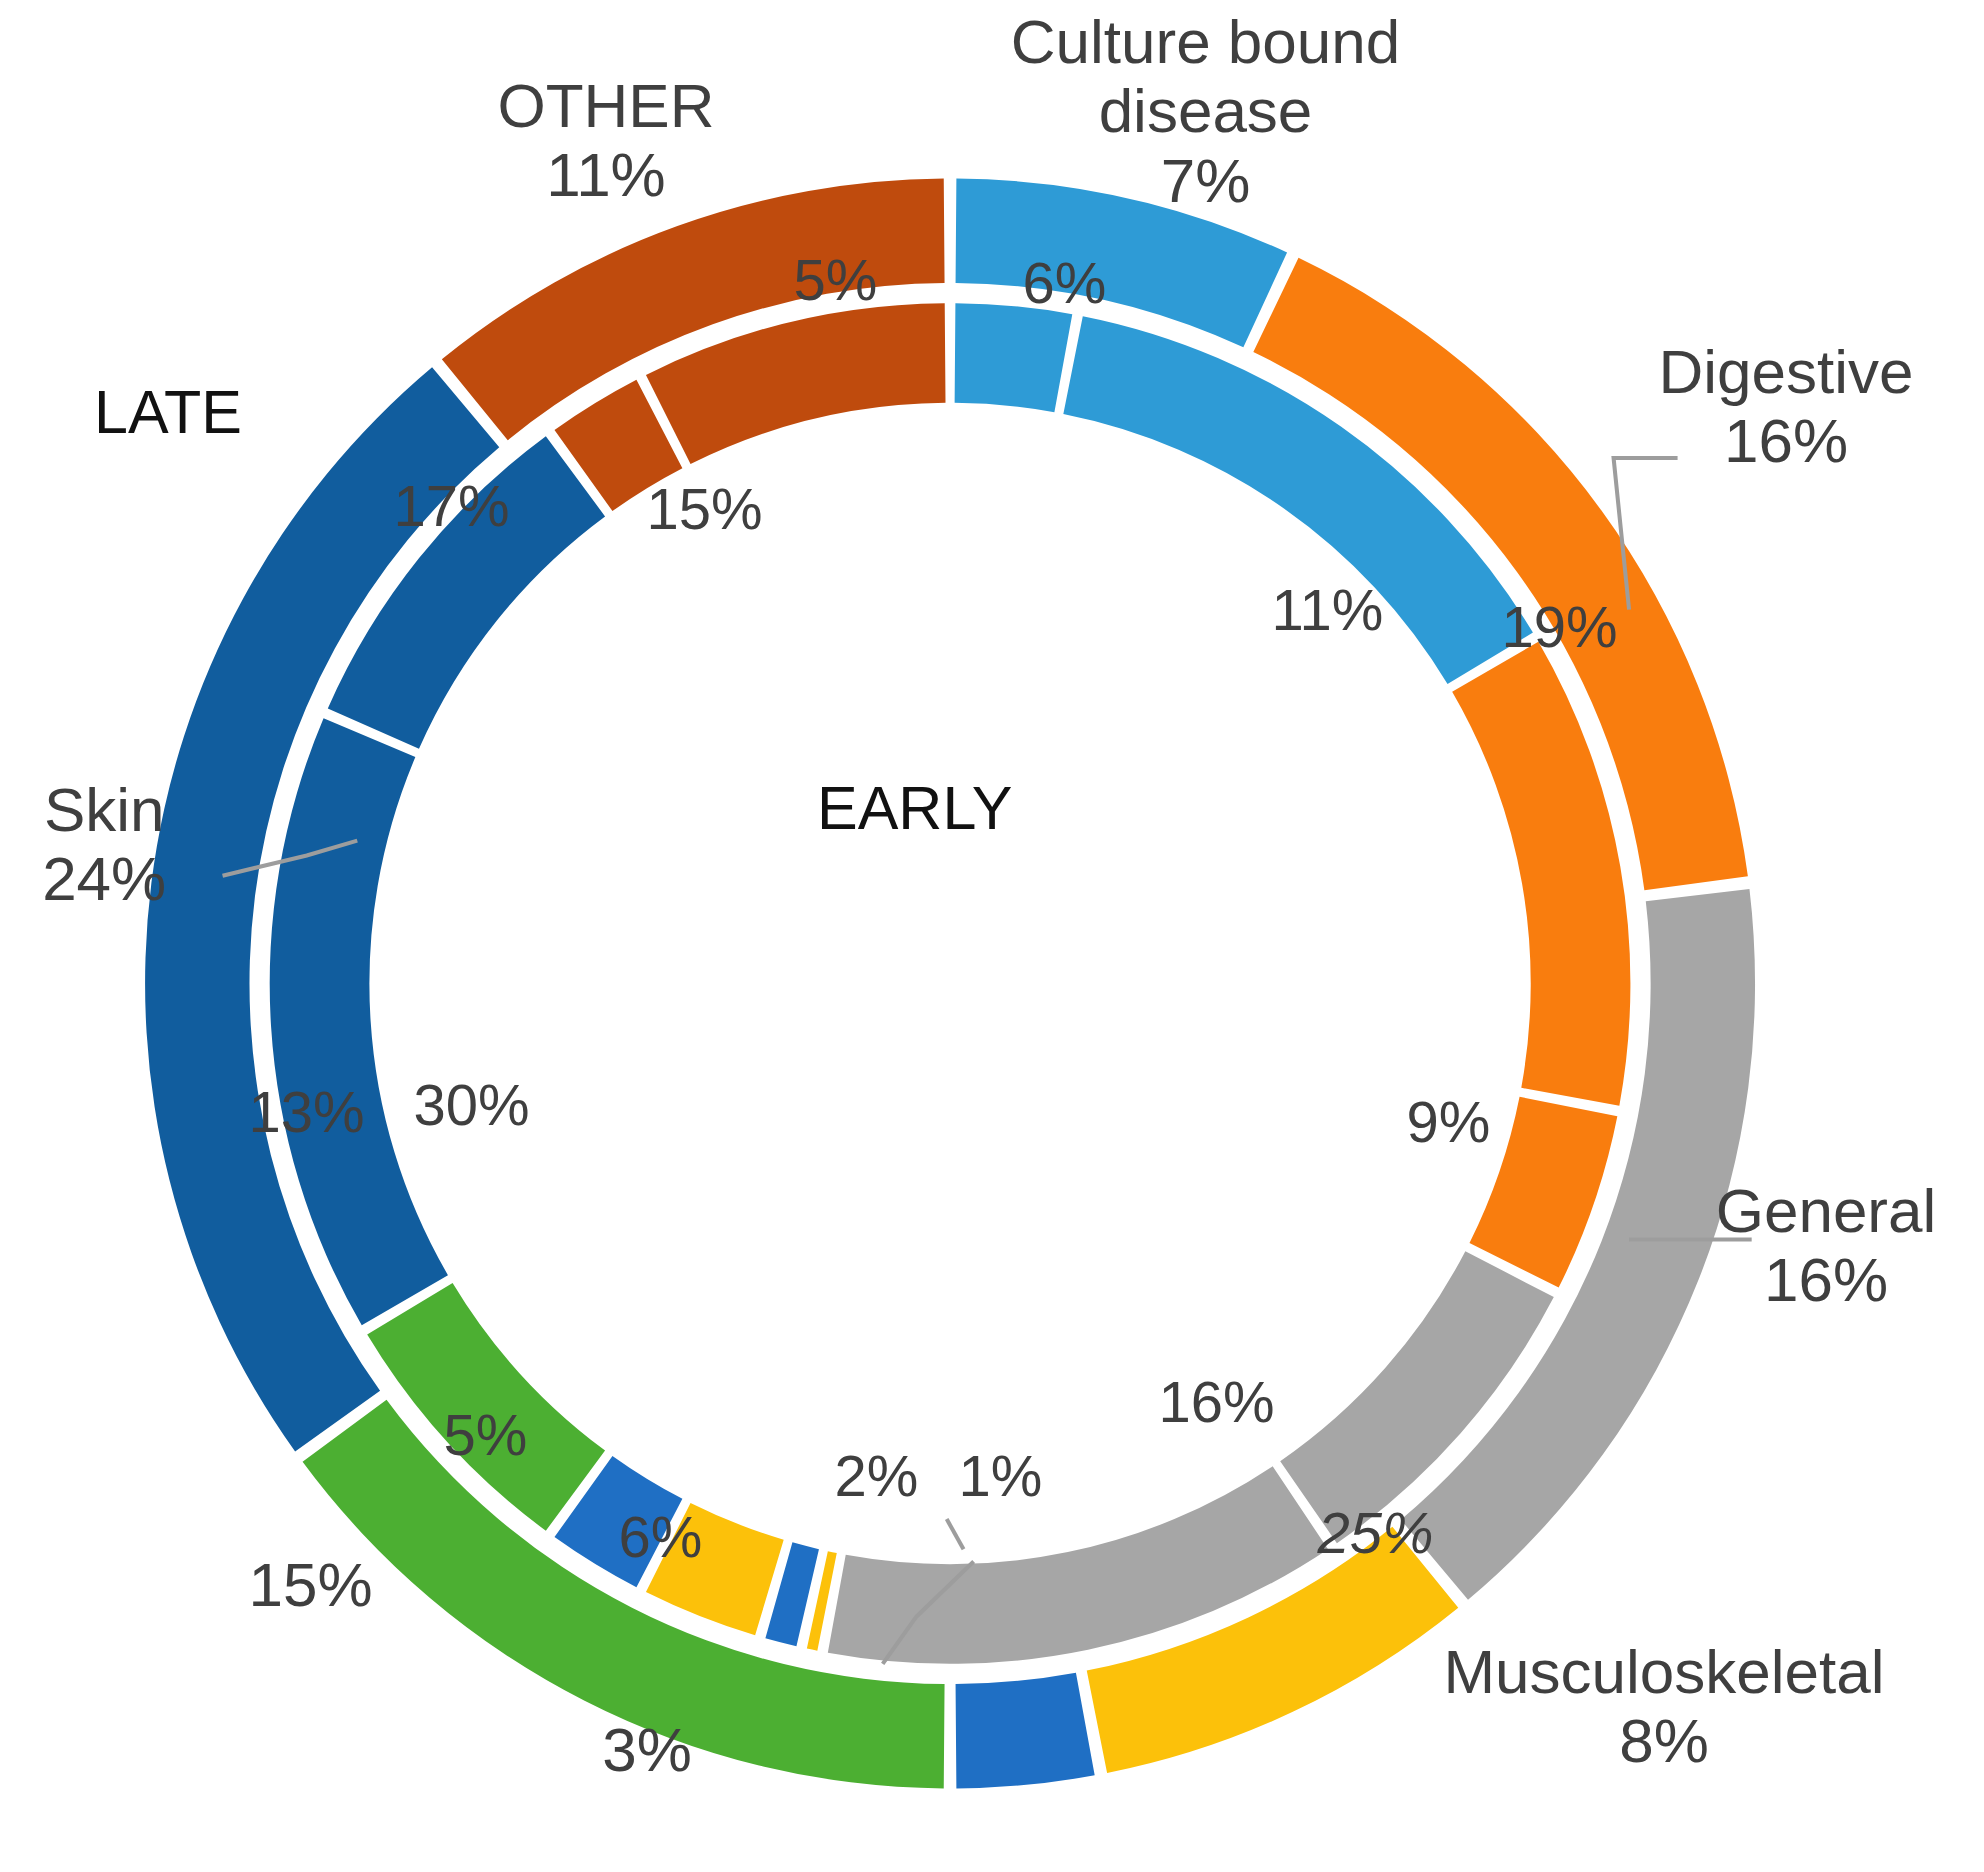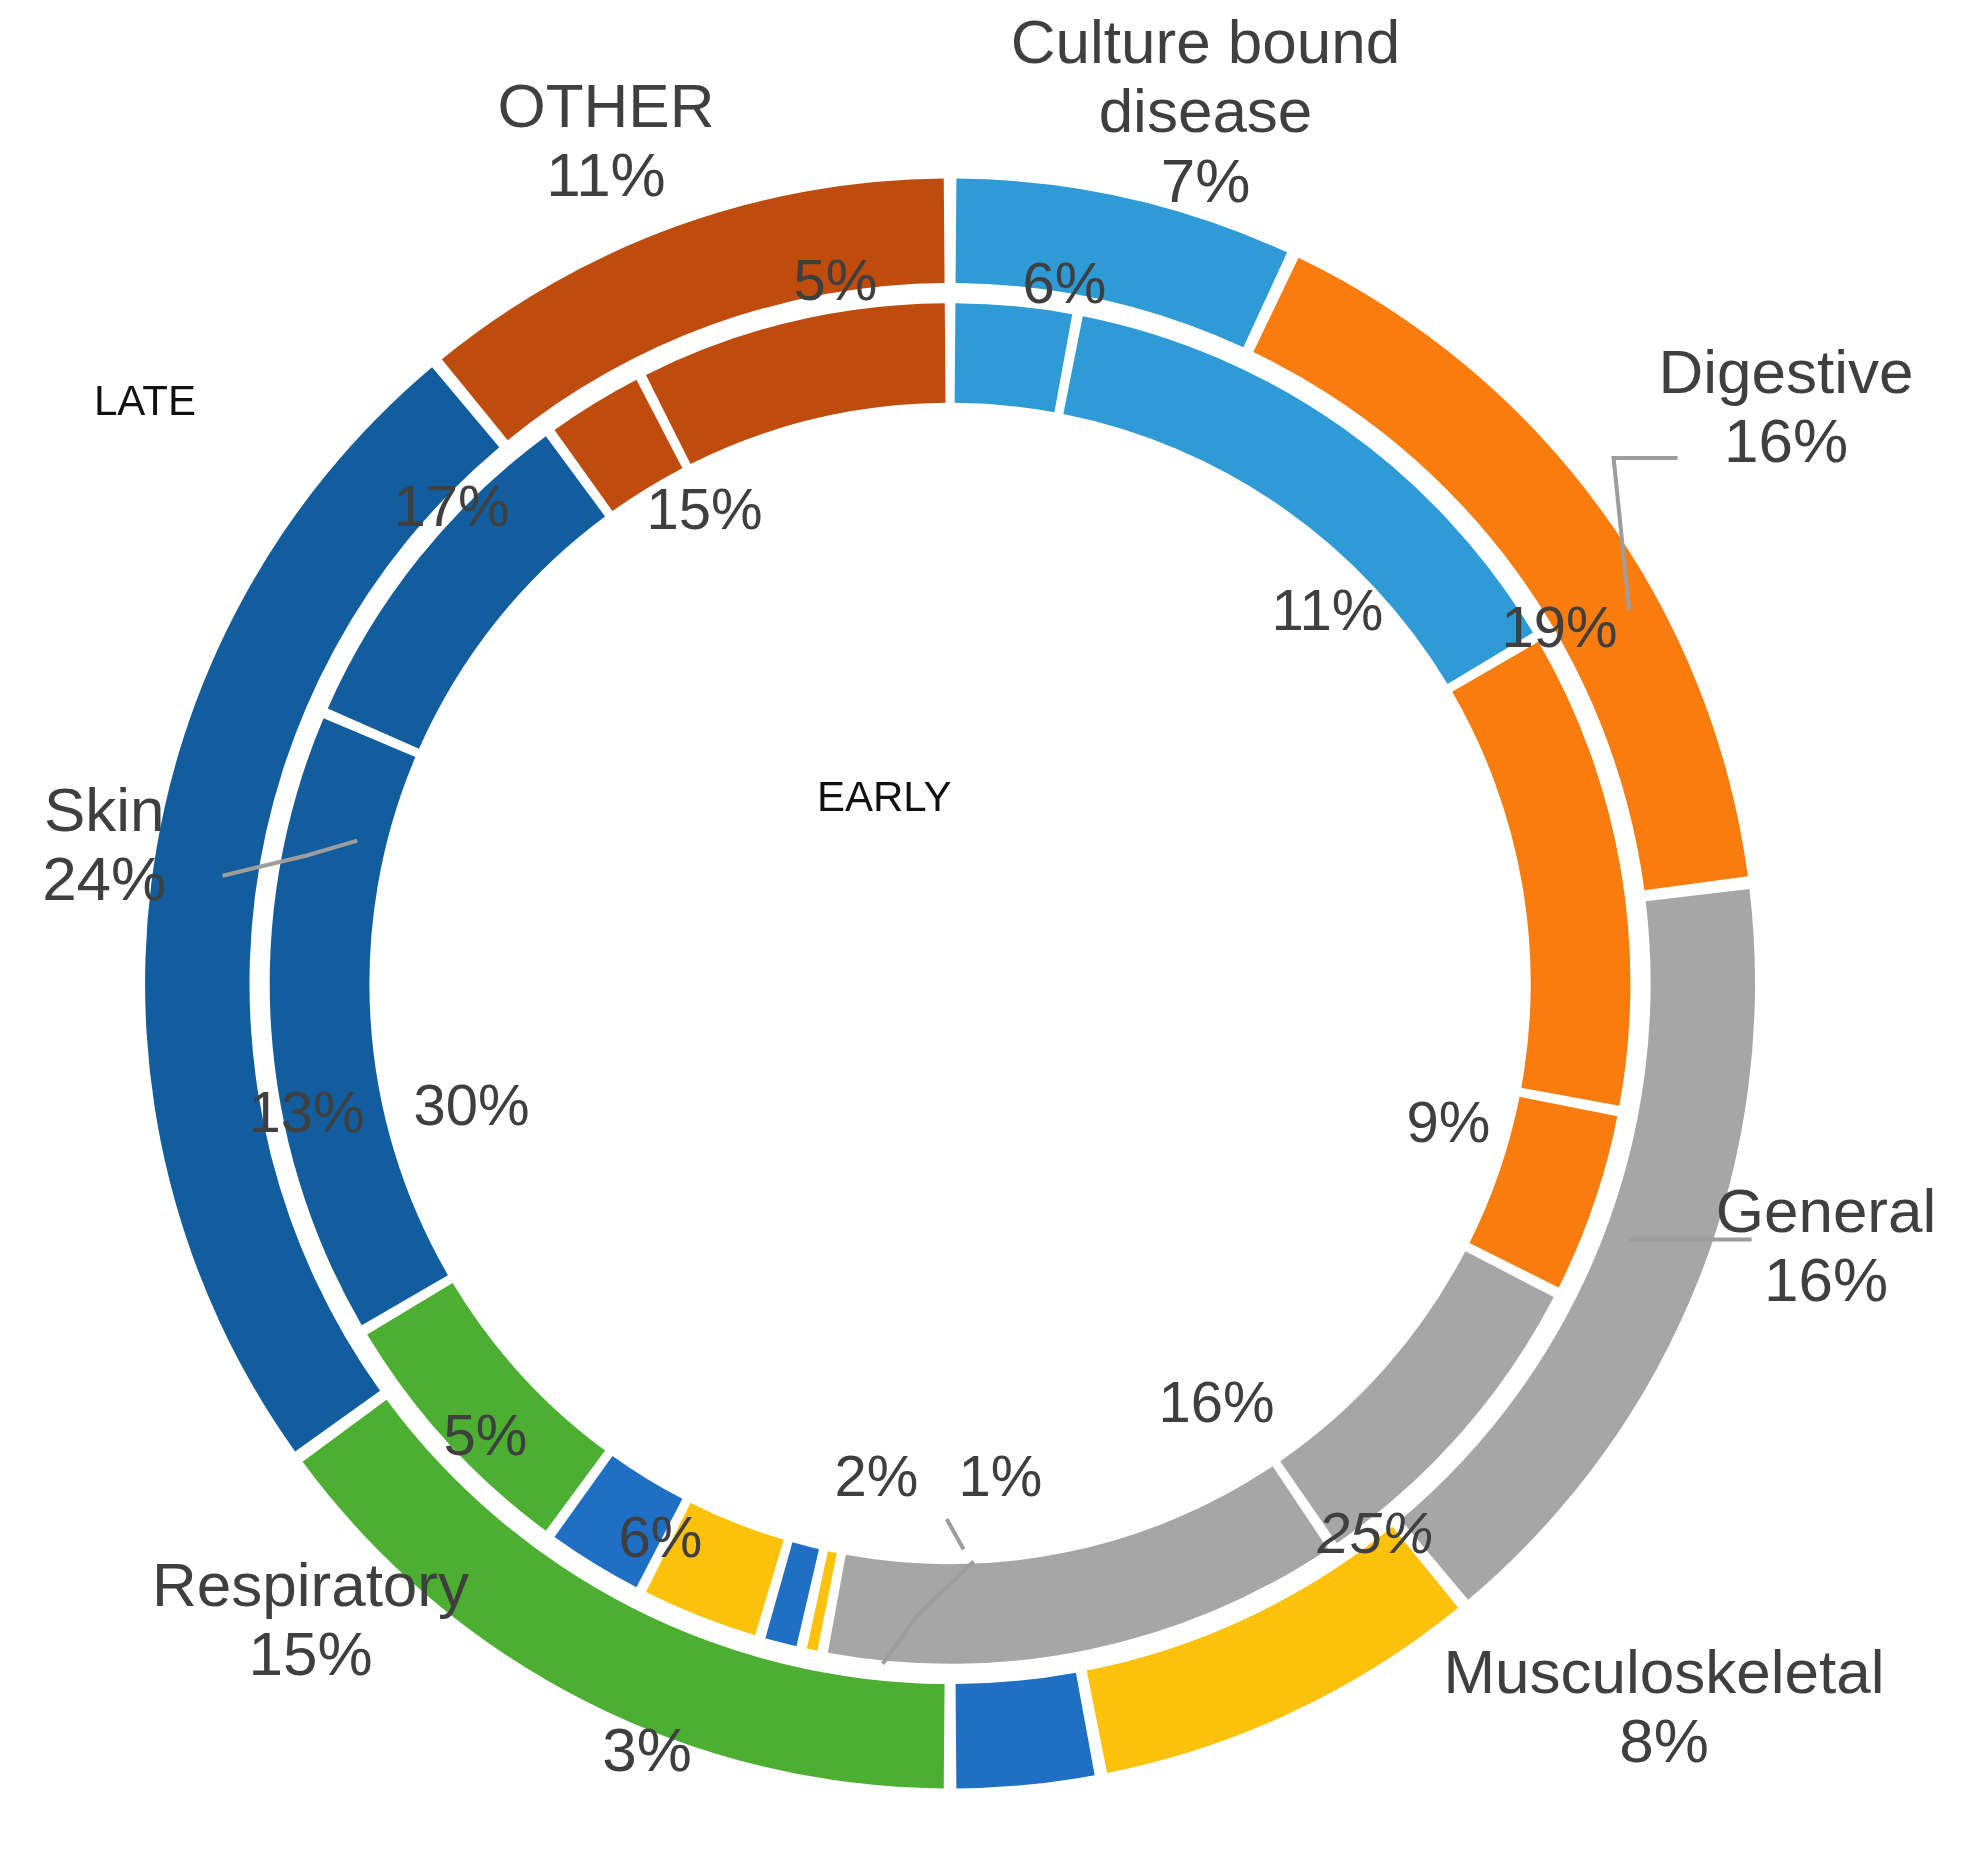--- a/index.html
+++ b/index.html
@@ -4,21 +4,21 @@
 <style>
   html,body{margin:0;padding:0;background:#ffffff;}
   body{width:1985px;height:1872px;position:relative;overflow:hidden;
        font-family:"Liberation Sans",sans-serif;color:#3a3a3a;}
   #stage{position:absolute;left:0;top:0;width:1985px;height:1872px;}
   svg#donut{position:absolute;left:0;top:0;width:1985px;height:1872px;}
   .lbl{position:absolute;text-align:center;line-height:1.12;
        font-size:62px;color:#3f3f3f;white-space:nowrap;}
   .lbl .nm{display:block;}
   .lbl .pc{display:block;}
-  .ringtag{position:absolute;font-size:42px;color:#111111;}
+  .ringtag{position:absolute;font-size:61px;color:#111111;}
   .pctin{position:absolute;font-size:58px;color:#3f3f3f;text-align:center;}
 </style>
 </head>
 <body>
 
 <div id="stage">
 
   <svg id="donut" viewBox="0 0 2946 2779">
     <g id="outer-ring">
         <path d="M1419.3854115620102,265.0368566144764 A1195,1195 0 0 1 1910.2983863572267,374.76890727902787 L1845.4061270389252,515.5310992219155 A1040,1040 0 0 0 1418.1680569242599,420.0320760494187 Z" fill="#2e9bd6"></path>
@@ -83,21 +83,20 @@
   <div class="lbl" style="left:1381px;top:1637px;width:566px;">
     <span class="nm">Musculoskeletal</span>
     <span class="pc">8%</span>
   </div>
 
   <div class="lbl" style="left:438px;top:1715px;width:418px;">
     <span class="pc">3%</span>
   </div>
 
   <div class="lbl" style="left:115px;top:1550px;width:391px;">
-    <span class="nm">Respiratory</span>
     <span class="pc">15%</span>
   </div>
 
   <div class="lbl" style="left:6.7px;top:775px;width:195px;">
     <span class="nm">Skin</span>
     <span class="pc">24%</span>
   </div>
 
   <div class="pctin" style="left:997px;top:249px;width:135px;">6%</div>
   <div class="pctin" style="left:1250px;top:576px;width:155px;">11%</div>

